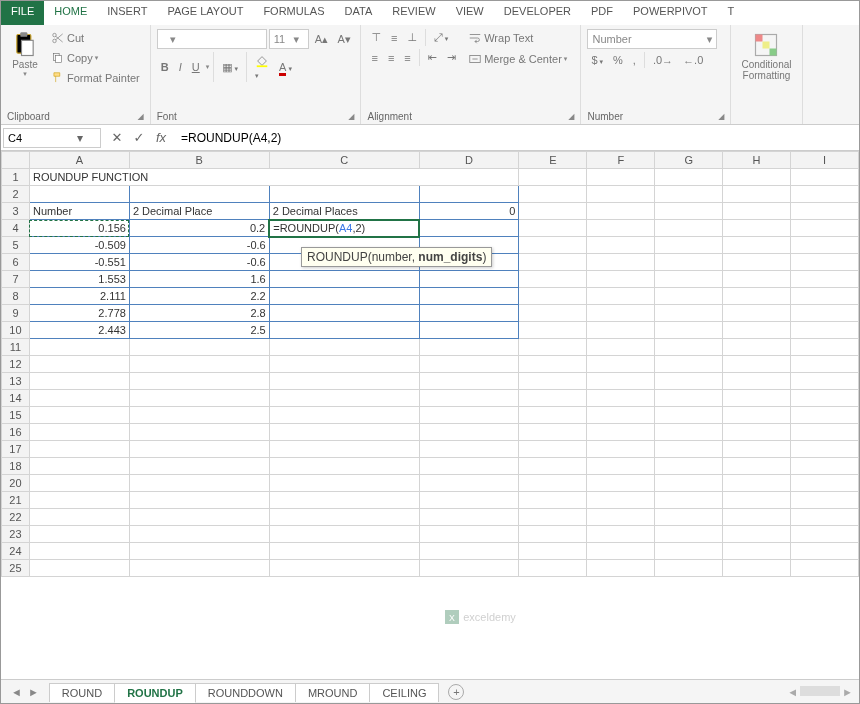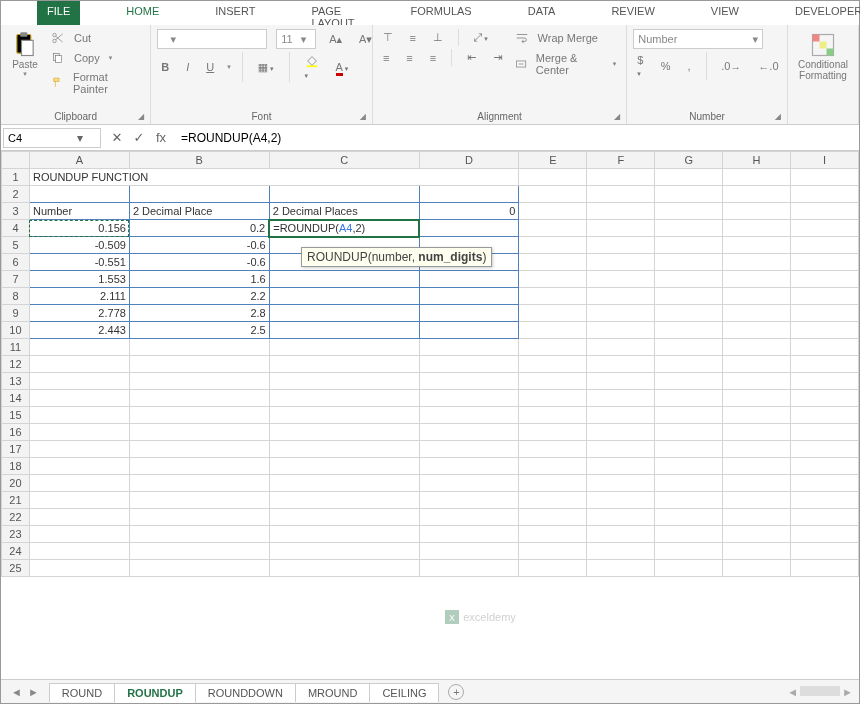--- a/index.html
+++ b/index.html
@@ -1,48 +1,48 @@
 <!DOCTYPE html>
 <html><head>
 <meta charset="utf-8">
 <style>
 * { box-sizing: border-box; margin: 0; padding: 0; font-family: "Segoe UI", Arial, sans-serif; }
 body { background: #fff; width: 860px; height: 704px; overflow: hidden; font-size: 12px; color: #333; }
 .app { display: flex; flex-direction: column; height: 100%; border: 1px solid #999; }
 
 
 .menu-tabs { display: flex; background: #fff; height: 24px; }
-.menu-tab { padding: 4px 10px; font-size: 11px; color: #555; cursor: pointer; text-transform: uppercase; margin-left: 36px; }
+.menu-tab { padding: 4px 10px; font-size: 11px; color: #555; cursor: pointer; text-transform: uppercase; }
 .menu-tab.file { background: #217346; color: #fff; }
 .menu-tab.active { color: #217346; border-bottom: 1px solid #fff; position: relative; }
 .menu-tab.active::after { content:""; position:absolute; left:0; right:0; bottom:-1px; height:2px; background:#fff; }
 
 
 .ribbon { display: flex; background: #f5f5f5; border-bottom: 1px solid #ccc; height: 100px; }
 .ribbon-group { display: flex; flex-direction: column; border-right: 1px solid #ddd; padding: 4px 6px 2px; }
 .ribbon-group-body { flex: 1; display: flex; align-items: flex-start; gap: 4px; }
-.ribbon-group-label { text-align: center; font-size: 10px; color: #666; padding-top: 2px; position: relative; }
+.ribbon-group-label { text-align: left; font-size: 10px; color: #666; padding-top: 2px; position: relative; }
 .ribbon-group-label .dlg { position: absolute; right: 0; bottom: 1px; font-size: 8px; color: #888; }
 .rb-col { display: flex; flex-direction: column; gap: 2px; }
-.rb-row { display: flex; align-items: center; gap: 9px; }
+.rb-row { display: flex; align-items: center; gap: 2px; }
 .rb-btn { padding: 1px 3px; font-size: 11px; color: #777; cursor: pointer; background:transparent; border:1px solid transparent; border-radius:2px; }
 .rb-big { display: flex; flex-direction: column; align-items: center; font-size: 10px; color: #777; padding: 2px 4px; }
 .rb-big svg, .rb-big .icon { width: 28px; height: 28px; }
 .combo { display:flex; align-items:center; border:1px solid #ccc; background:#fff; height:20px; font-size:11px; color:#888; }
 .combo span { padding:0 4px; }
 .combo .dd { width:14px; text-align:center; color:#888; }
 .divider { width:1px; background:#ddd; align-self:stretch; margin:0 2px; }
 
 
 .formula-bar { display:flex; align-items:center; border-bottom:1px solid #ccc; height:26px; background:#fff; }
 .name-box { width:98px; border:1px solid #ccc; margin:2px; display:flex; align-items:center; height:20px; }
 .name-box input { border:none; width:68px; font-size:11px; padding:0 4px; outline:none; }
 .name-box .dd { width:16px; text-align:center; color:#666; }
 .fx-btns { display:flex; gap:2px; padding:0 4px; }
-.fx-btn { width:20px; text-align:center; font-size:13px; color:#666; cursor:pointer; }
+.fx-btn { width:20px; text-align:center; font-size:13px; color:#666; font-style:italic; cursor:pointer; }
 .formula-input { flex:1; border:none; font-size:12px; padding:0 6px; outline:none; }
 
 
 .grid-wrap { flex:1; overflow:hidden; position:relative; background:#fff; }
 table.grid { border-collapse:collapse; table-layout:fixed; }
 .grid th, .grid td { border:1px solid #d4d4d4; height:17px; font-size:11px; padding:0 3px; background:#fff; }
 .grid th { background:#f3f3f3; font-weight:normal; color:#555; text-align:center; }
 .grid .rowhdr { background:#f3f3f3; text-align:center; width:28px; color:#555; }
 .grid .corner { background:#f3f3f3; width:28px; }
 .colA{width:100px}.colB{width:140px}.colC{width:150px}.colD{width:100px}.colE,.colF,.colG,.colH,.colI{width:68px}
@@ -180,21 +180,21 @@
             <div class="divider"></div>
             <span class="rb-btn">⇤</span>
             <span class="rb-btn">⇥</span>
           </div>
         </div>
         <div class="rb-col" style="gap:3px">
           <div class="rb-row rb-btn">
             <svg width="14" height="14" viewBox="0 0 16 16">
                 <path d="M2 4h12M2 8h9a2 2 0 010 4H8m0 0l2-2m-2 2l2 2" stroke="#888" fill="none"></path>
               </svg>
-            <span>Wrap Merge</span>
+            <span>Wrap Text</span>
           </div>
           <div class="rb-row rb-btn">
             <svg width="14" height="14" viewBox="0 0 16 16">
                 <rect x="2" y="4" width="12" height="8" fill="none" stroke="#888"></rect>
                 <path d="M5 8h6" stroke="#888"></path>
               </svg>
             <span>Merge &amp; Center</span>
               <span style="font-size:7px;color:#888"> ▾</span>
           </div>
         </div>

